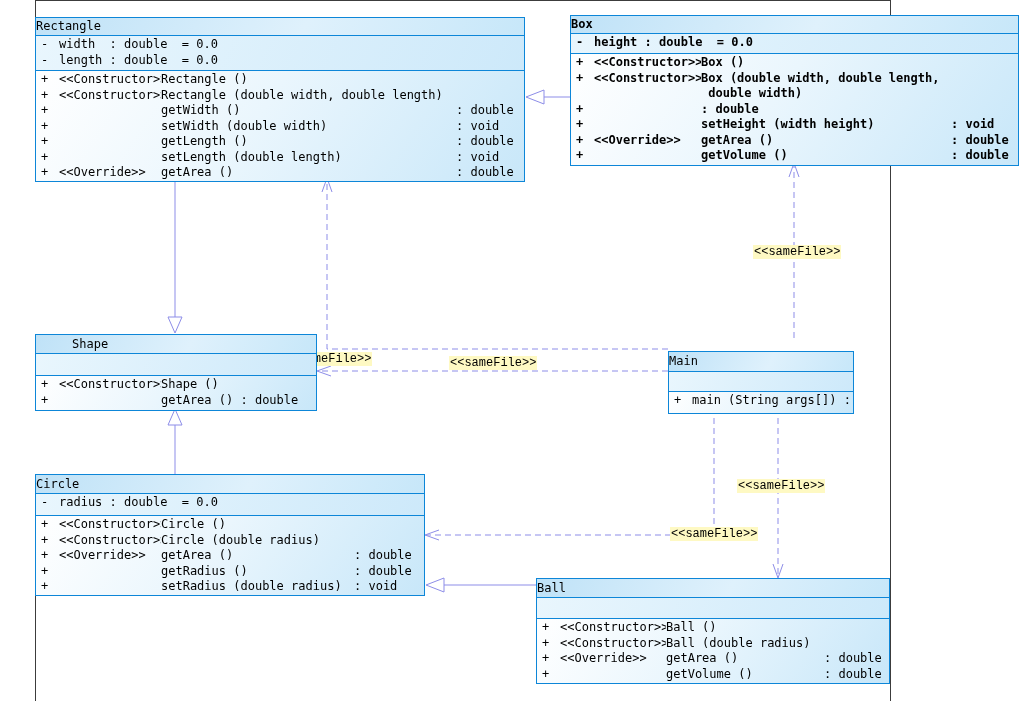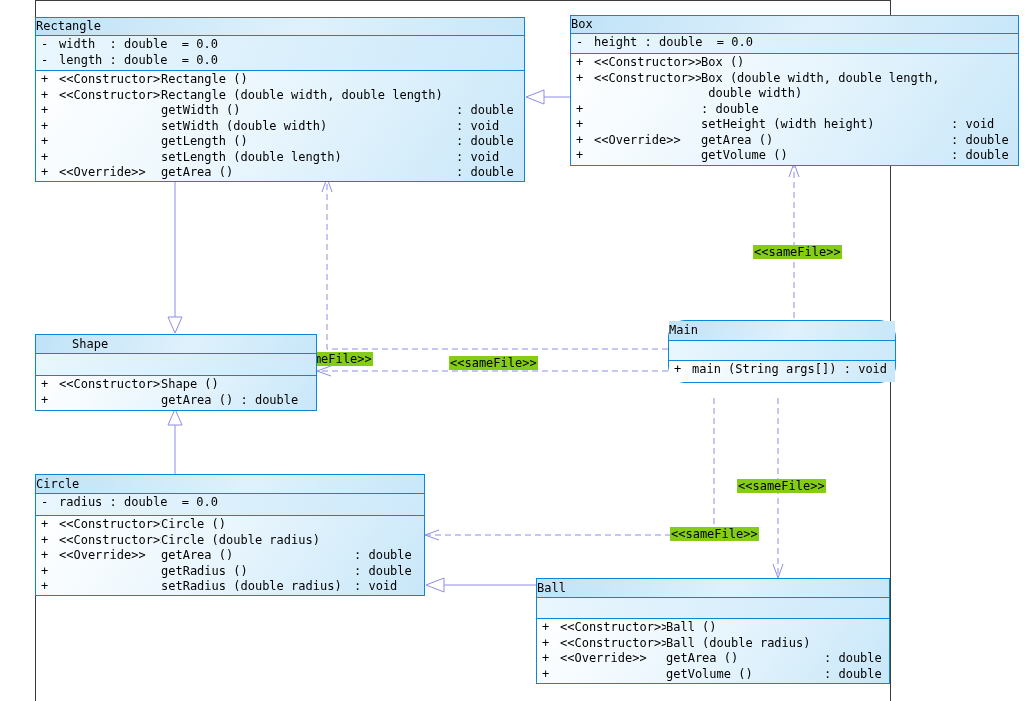--- a/index.html
+++ b/index.html
@@ -1,21 +1,21 @@
 <!DOCTYPE html>
 <html><head>
 <meta charset="utf-8">
 <style>
   html,body{margin:0;padding:0;background:#ffffff;}
   #canvas{position:relative;width:1028px;height:701px;background:#ffffff;overflow:hidden;
     font-family:"DejaVu Sans Mono","Liberation Mono",monospace;}
   .page-line{position:absolute;background:#3c3c3c;z-index:0;}
   #wires{position:absolute;left:0;top:0;z-index:1;}
   .edge-label{position:absolute;z-index:2;font-size:12px;line-height:14px;color:#000;
-    background:#84cc16;white-space:pre;padding:0 1px;}
+    background:#fef9c3;white-space:pre;padding:0 1px;font-family:Liberation Mono, monospace;}
   .class-box{position:absolute;z-index:3;border:1px solid #0d86d8;box-sizing:border-box;}
   .class-title{font-size:12px;color:#000;white-space:pre;
     background:linear-gradient(115deg,#bfe2f7 0%,#dff1fc 55%,#c7e7f9 100%);}
   .class-attrs{border-top:1px solid #0d86d8;overflow:hidden;padding-top:1px;
     background:linear-gradient(115deg,#e9f6fd 0%,#cde9fa 100%);}
   .class-ops{border-top:1px solid #0d86d8;overflow:hidden;padding-top:1px;
     background:linear-gradient(125deg,#ffffff 0%,#eaf6fd 45%,#c8e7f9 100%);}
   .m-row{display:grid;padding-left:5px;font-size:12px;line-height:15.5px;color:#000;white-space:pre;}
   .cell{overflow:hidden;}
 </style>
@@ -74,21 +74,21 @@
       <div class="class-ops" style="height: 109px;">
         <div class="m-row" style="grid-template-columns: 18px 102px 1fr 68px;"><span class="cell">+</span><span class="cell">&lt;&lt;Constructor&gt;&gt;</span><span class="cell">Rectangle ()</span><span class="cell"></span></div>
         <div class="m-row" style="grid-template-columns: 18px 102px 1fr 68px;"><span class="cell">+</span><span class="cell">&lt;&lt;Constructor&gt;&gt;</span><span class="cell">Rectangle (double width, double length)</span><span class="cell"></span></div>
         <div class="m-row" style="grid-template-columns: 18px 102px 1fr 68px;"><span class="cell">+</span><span class="cell"></span><span class="cell">getWidth ()</span><span class="cell">: double</span></div>
         <div class="m-row" style="grid-template-columns: 18px 102px 1fr 68px;"><span class="cell">+</span><span class="cell"></span><span class="cell">setWidth (double width)</span><span class="cell">: void</span></div>
         <div class="m-row" style="grid-template-columns: 18px 102px 1fr 68px;"><span class="cell">+</span><span class="cell"></span><span class="cell">getLength ()</span><span class="cell">: double</span></div>
         <div class="m-row" style="grid-template-columns: 18px 102px 1fr 68px;"><span class="cell">+</span><span class="cell"></span><span class="cell">setLength (double length)</span><span class="cell">: void</span></div>
         <div class="m-row" style="grid-template-columns: 18px 102px 1fr 68px;"><span class="cell">+</span><span class="cell">&lt;&lt;Override&gt;&gt;</span><span class="cell">getArea ()</span><span class="cell">: double</span></div>
       </div>
     </div>
-    <div class="class-box" style="left: 570px; top: 15px; width: 449px;">
+    <div class="class-box" style="left: 570px; top: 15px; width: 449px; font-weight: bold;">
       <div class="class-title" style="line-height: 17px; height: 17px;">Box</div>
       <div class="class-attrs" style="height: 18px;">
         <div class="m-row" style="grid-template-columns: 18px 1fr;"><span class="cell">-</span><span class="cell">height : double  = 0.0</span></div>
       </div>
       <div class="class-ops" style="height: 110px;">
         <div class="m-row" style="grid-template-columns: 18px 107px 1fr 67px;"><span class="cell">+</span><span class="cell">&lt;&lt;Constructor&gt;&gt;</span><span class="cell">Box ()</span><span class="cell"></span></div>
         <div class="m-row" style="grid-template-columns: 18px 107px 1fr 67px;"><span class="cell">+</span><span class="cell">&lt;&lt;Constructor&gt;&gt;</span><span class="cell">Box (double width, double length,</span><span class="cell"></span></div>
         <div class="m-row" style="grid-template-columns: 18px 107px 1fr 67px;"><span class="cell"></span><span class="cell"></span><span class="cell"> double width)</span><span class="cell"></span></div>
         <div class="m-row" style="grid-template-columns: 18px 107px 1fr 67px;"><span class="cell">+</span><span class="cell"></span><span class="cell">: double</span></div>
         <div class="m-row" style="grid-template-columns: 18px 107px 1fr 67px;"><span class="cell">+</span><span class="cell"></span><span class="cell">setHeight (width height)</span><span class="cell">: void</span></div>
@@ -97,21 +97,21 @@
       </div>
     </div>
     <div class="class-box" style="left: 35px; top: 334px; width: 282px;">
       <div class="class-title" style="line-height: 18px; height: 18px; padding-left: 36px;">Shape</div>
       <div class="class-attrs" style="height: 20px;"></div>
       <div class="class-ops" style="height: 33px;">
         <div class="m-row" style="grid-template-columns: 18px 102px 1fr 0px;"><span class="cell">+</span><span class="cell">&lt;&lt;Constructor&gt;&gt;</span><span class="cell">Shape ()</span><span class="cell"></span></div>
         <div class="m-row" style="grid-template-columns: 18px 102px 1fr 0px;"><span class="cell">+</span><span class="cell"></span><span class="cell">getArea () : double</span><span class="cell"></span></div>
       </div>
     </div>
-    <div class="class-box" style="left: 668px; top: 320px; width: 228px; border-radius: 17px;">
+    <div class="class-box" style="left: 668px; top: 351px; width: 186px;">
       <div class="class-title" style="line-height: 19px; height: 19px;">Main</div>
       <div class="class-attrs" style="height: 18px;"></div>
       <div class="class-ops" style="height: 20px;">
         <div class="m-row" style="grid-template-columns: 18px 0px 1fr 0px;"><span class="cell">+</span><span class="cell"></span><span class="cell">main (String args[]) : void</span><span class="cell"></span></div>
       </div>
     </div>
     <div class="class-box" style="left: 35px; top: 474px; width: 390px;">
       <div class="class-title" style="line-height: 18px; height: 18px;">Circle</div>
       <div class="class-attrs" style="height: 20px;">
         <div class="m-row" style="grid-template-columns: 18px 1fr;"><span class="cell">-</span><span class="cell">radius : double  = 0.0</span></div>

